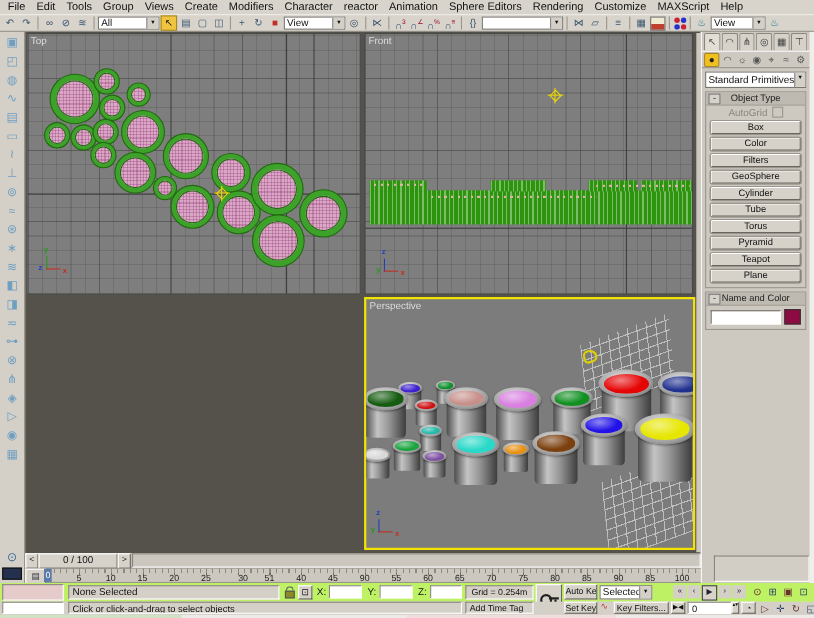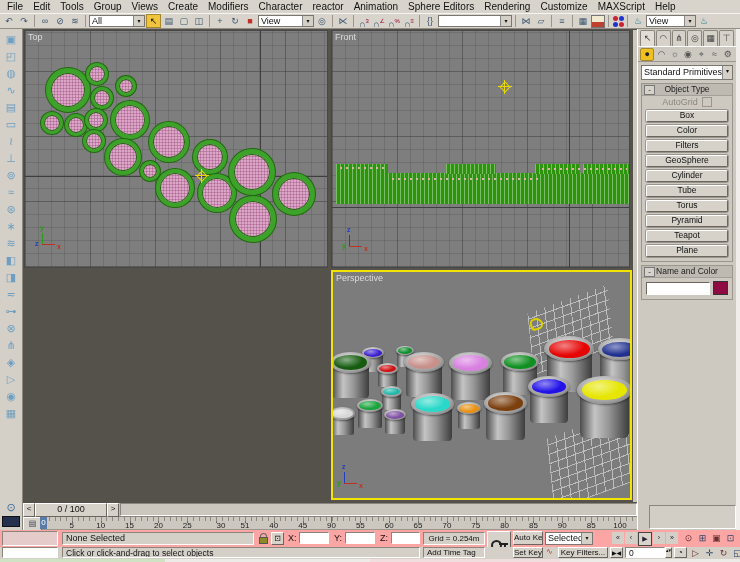--- a/index.html
+++ b/index.html
@@ -84,21 +84,21 @@
 .ts-handle{width:70px;height:12px;background:#d6d2ca;border:1px solid;border-color:#fff #6a665f #6a665f #fff;font-size:9px;line-height:10px;text-align:center;flex:0 0 auto}
 .ts-track{flex:1;height:11px;background:#cbc7bf;border:1px solid;border-color:#8a867e #fff #fff #8a867e;margin-left:1px}
 .trackbar{position:absolute;left:23px;top:517px;width:614px;height:13px;background:#ccc8c0;border-bottom:1px solid #9a968e;font-size:8px;box-sizing:border-box}
 .tb-curvebtn{position:absolute;left:0;top:0;width:17px;height:12px;background:#d6d2ca;border:1px solid;border-color:#fff #6a665f #6a665f #fff;font-size:8px;text-align:center;line-height:11px;color:#334}
 .track-ruler{position:absolute;left:20px;top:0;width:594px;height:13px;
  background-image:repeating-linear-gradient(90deg,#8e8a82 0 1px,rgba(0,0,0,0) 1px 5.77px),repeating-linear-gradient(90deg,#6e6a63 0 1px,rgba(0,0,0,0) 1px 28.85px);
  background-size:100% 4px,100% 6px;background-repeat:no-repeat}
 .tick-label{position:absolute;top:4px;transform:translateX(-50%);color:#222}
 .frame-marker{position:absolute;left:17px;top:0;width:7px;height:12px;background:#5a7aa8;color:#fff;font-size:8px;text-align:center;line-height:12px;z-index:3}
 
-.status1{position:absolute;left:0;top:530px;width:740px;height:17px;background:#fca5a5}
+.status1{position:absolute;left:0;top:530px;width:740px;height:17px;background:#bef264}
 .status2{position:absolute;left:0;top:547px;width:668px;height:12px;background:#d4d0c8}
 .inset{position:absolute;border:1px solid;border-color:#8a867e #fff #fff #8a867e;background:#d4d0c8;font-size:9px;line-height:11px;padding-left:3px;box-sizing:border-box;white-space:nowrap;overflow:hidden}
 .winset{background:#fff}
 .raised{position:absolute;border:1px solid;border-color:#fff #6a665f #6a665f #fff;background:#d6d2ca;font-size:8px;text-align:center;box-sizing:border-box;white-space:nowrap;overflow:hidden}
 .pink{background:#e6cbcb}
 .slabel{position:absolute;font-size:9px}
 .icon-lock{position:absolute;width:12px;height:13px}
 .icon-lock i{position:absolute;left:2px;top:5px;width:7px;height:5px;background:#8a8a2a;border:1px solid #555}
 .icon-lock b{position:absolute;left:3px;top:1px;width:5px;height:5px;border:1px solid #666;border-bottom:none;border-radius:4px 4px 0 0}
 .icon-key{position:absolute}

